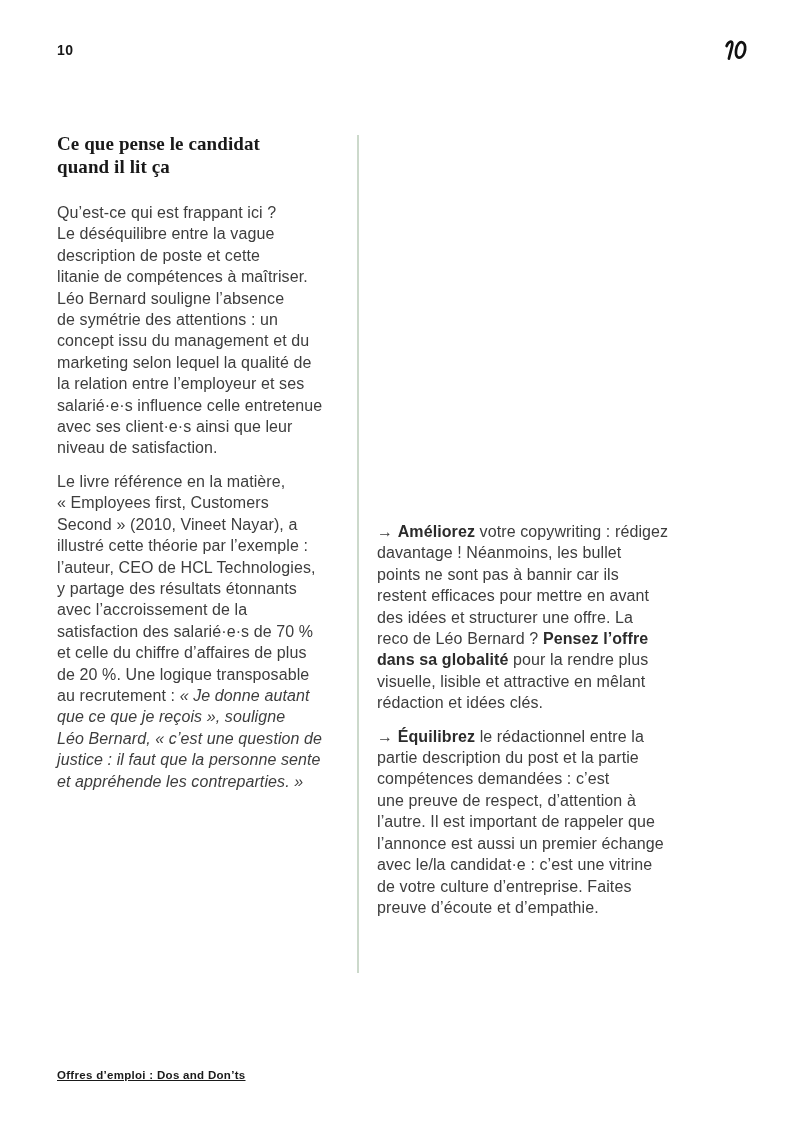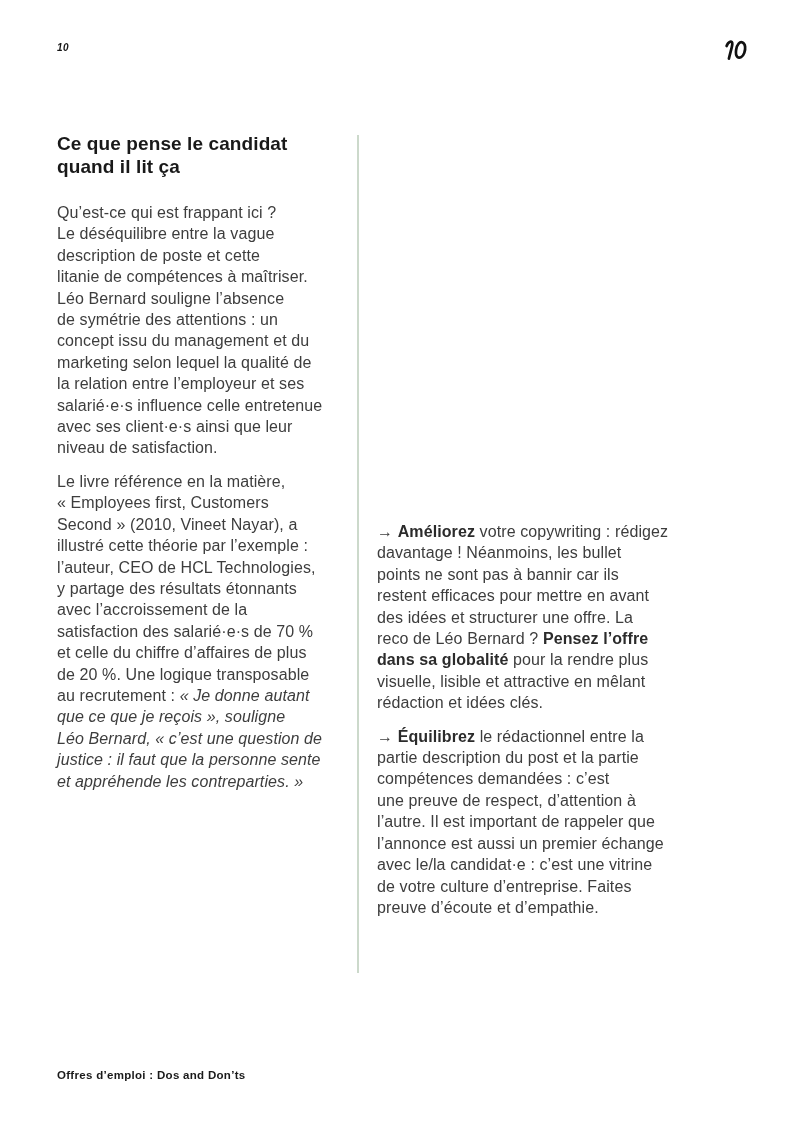--- a/index.html
+++ b/index.html
@@ -9,25 +9,24 @@
     position: relative;
     width: 800px;
     height: 1131px;
     background: #ffffff;
     overflow: hidden;
   }
   .page-number {
     position: absolute;
     left: 57px;
     top: 42px;
-    font-size: 10px;
+    font-size: 14px;
     font-weight: 700;
     letter-spacing: 0.4px;
     color: #161616;
-    font-style: italic;
   }
   .logo {
     position: absolute;
     right: 52px;
     top: 37px;
     width: 24px;
     height: 28px;
   }
   .divider {
     position: absolute;
@@ -46,20 +45,21 @@
   .col-left  { left: 57px;  top: 133px; width: 298px; }
   .col-right { left: 377px; top: 521px; width: 332px; }
   .col h2 {
     font-size: 19px;
     line-height: 22.5px;
     font-weight: 700;
     color: #191919;
     letter-spacing: 0.1px;
     white-space: pre-line;
     margin-bottom: 24px;
+    font-family: Liberation Serif, serif;
   }
   .col p {
     white-space: pre-line;
     margin: 0;
   }
   .col p + p { margin-top: 12px; }
   .b { font-weight: 700; color: #2b2b2b; }
   .i { font-style: italic; }
   .u {
     text-decoration-color: #8f8f8f;
@@ -67,20 +67,21 @@
     text-underline-offset: 3.5px;
   }
   .footer {
     position: absolute;
     left: 57px;
     top: 1069px;
     font-size: 11.5px;
     font-weight: 700;
     letter-spacing: 0.3px;
     color: #1a1a1a;
+    text-decoration: underline;
   }
 </style>
 </head>
 <body>
 
 <div class="sheet">
 
   <span class="page-number">10</span>
 
   <span class="logo">

